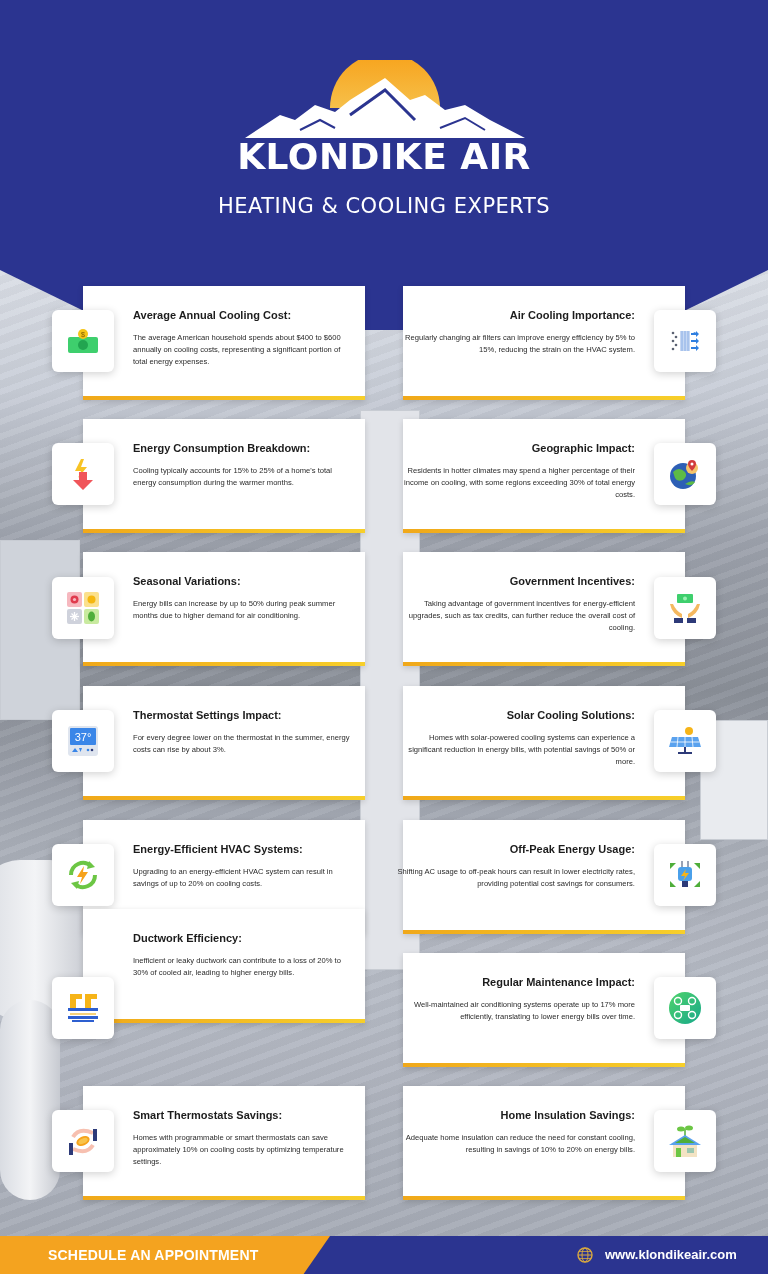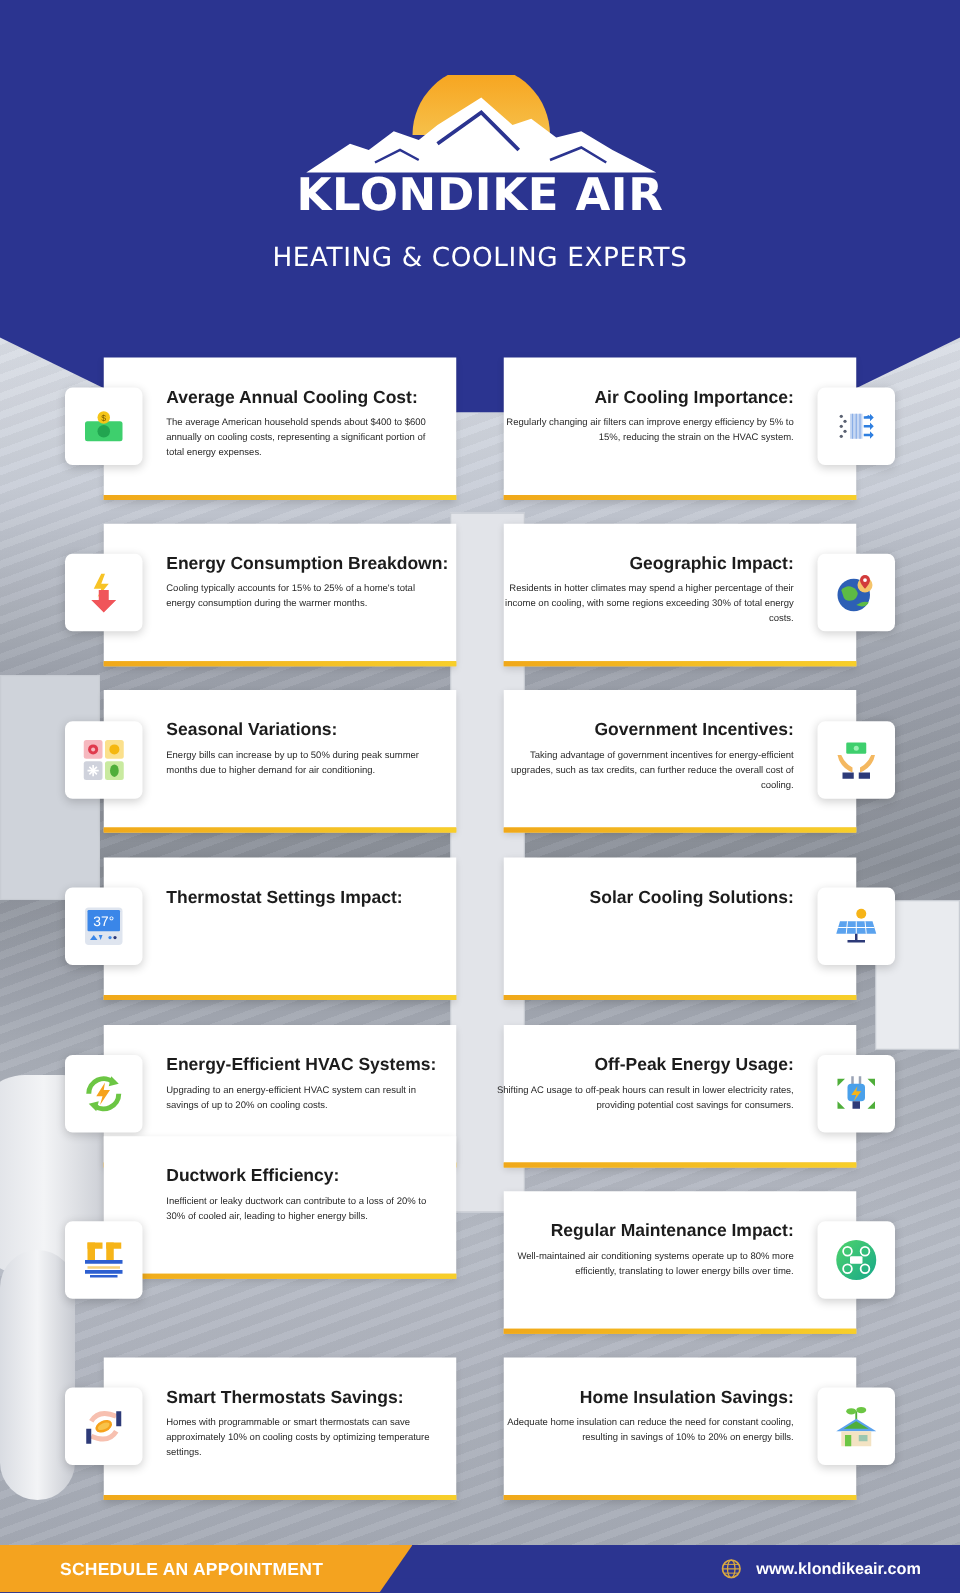--- a/index.html
+++ b/index.html
@@ -57,21 +57,21 @@
       border-bottom: 4px solid #f2b118;
       box-shadow: 0 2px 6px rgba(0,0,0,0.15);
     }
     .card::after {
       content: ""; position: absolute; left: 0; right: 0; bottom: -4px; height: 4px;
       background: linear-gradient(90deg, #f0a81a, #f7cf2a);
     }
     .card.left { left: 83px; }
     .card.right { left: 403px; }
     .card-title {
-      position: absolute; top: 23px; font-size: 14px; font-weight: 700; color: #1c1c1c;
+      position: absolute; top: 23px; font-size: 11px; font-weight: 700; color: #1c1c1c;
       white-space: nowrap;
     }
     .card-body {
       position: absolute; top: 46px; font-size: 7.6px; line-height: 12px; color: #2a2a2a;
     }
     .card.left .card-title, .card.left .card-body { left: 50px; text-align: left; }
     .card.left .card-body { width: 222px; }
     .card.right .card-title { right: 50px; text-align: right; }
     .card.right .card-body { right: 50px; width: 240px; text-align: right; }
     .icon-box {
@@ -231,35 +231,37 @@
     <circle cx="18" cy="8.5" r="2" fill="#9bf0b4"></circle>
     <path d="M3 14 q2 10 12 14 v-4 q-6 -3 -9 -10 z" fill="#f4b860"></path>
     <path d="M33 14 q-2 10 -12 14 v-4 q6 -3 9 -10 z" fill="#f4b860"></path>
     <rect x="7" y="28" width="9" height="5" fill="#2d3a78"></rect>
     <rect x="20" y="28" width="9" height="5" fill="#2d3a78"></rect>
   </svg>
 </div>
 
 <div class="card left" style="top:686px;">
   <div class="card-title">Thermostat Settings Impact:</div>
+  <div class="card-body">For every degree lower on the thermostat in the summer, energy costs can rise by about 3%.</div>
 </div>
 <div class="icon-box left" style="top:710px;">
   <svg width="36" height="36" viewBox="0 0 36 36">
     <rect x="3" y="3" width="30" height="30" rx="3" fill="#dfe5ef"></rect>
     <rect x="5" y="5" width="26" height="17" rx="1" fill="#3a86e8"></rect>
     <text x="18" y="18" font-size="11" text-anchor="middle" fill="#fff" font-family="Liberation Sans, sans-serif">37°</text>
     <polygon points="7,29 10,25 13,29" fill="#3a86e8"></polygon>
     <polygon points="14,25 17,25 15.5,29" fill="#3a86e8"></polygon>
     <circle cx="23" cy="27" r="1.3" fill="#3a86e8"></circle>
       <circle cx="27" cy="27" r="1.3" fill="#2d3a78"></circle>
   </svg>
 </div>
 
 <div class="card right" style="top:686px;">
   <div class="card-title">Solar Cooling Solutions:</div>
+  <div class="card-body">Homes with solar-powered cooling systems can experience a significant reduction in energy bills, with potential savings of 50% or more.</div>
 </div>
 <div class="icon-box right" style="top:710px;">
   <svg width="36" height="36" viewBox="0 0 36 36">
     <circle cx="22" cy="8" r="4" fill="#f6b418"></circle>
     <polygon points="5,14 31,14 34,24 2,24" fill="#5aa2ee"></polygon>
     <g stroke="#fff" stroke-width="0.8">
         <line x1="3.5" y1="19" x2="32.5" y2="19"></line>
         <line x1="11" y1="14" x2="10" y2="24"></line>
         <line x1="18" y1="14" x2="18" y2="24"></line>
         <line x1="25" y1="14" x2="26" y2="24"></line>
@@ -315,21 +317,21 @@
     <rect x="20" y="4" width="6" height="16" fill="#f6b418"></rect>
     <rect x="3" y="18" width="30" height="3" fill="#2d5fd0"></rect>
     <rect x="5" y="23" width="26" height="2" fill="#f6d27a"></rect>
     <rect x="3" y="26" width="30" height="3" fill="#2d5fd0"></rect>
     <rect x="7" y="30" width="22" height="2" fill="#2d5fd0"></rect>
   </svg>
 </div>
 
 <div class="card right" style="top:953px;">
   <div class="card-title">Regular Maintenance Impact:</div>
-  <div class="card-body">Well-maintained air conditioning systems operate up to 80% more efficiently, translating to lower energy bills over time.</div>
+  <div class="card-body">Well-maintained air conditioning systems operate up to 17% more efficiently, translating to lower energy bills over time.</div>
 </div>
 <div class="icon-box right" style="top:977px;">
   <svg width="36" height="36" viewBox="0 0 36 36">
     <defs>
         <linearGradient id="mg" x1="0" y1="0" x2="1" y2="1">
           <stop offset="0" stop-color="#4fd36b"></stop>
           <stop offset="1" stop-color="#17a88a"></stop>
         </linearGradient>
       </defs>
     <circle cx="18" cy="18" r="16" fill="url(#mg)"></circle>

